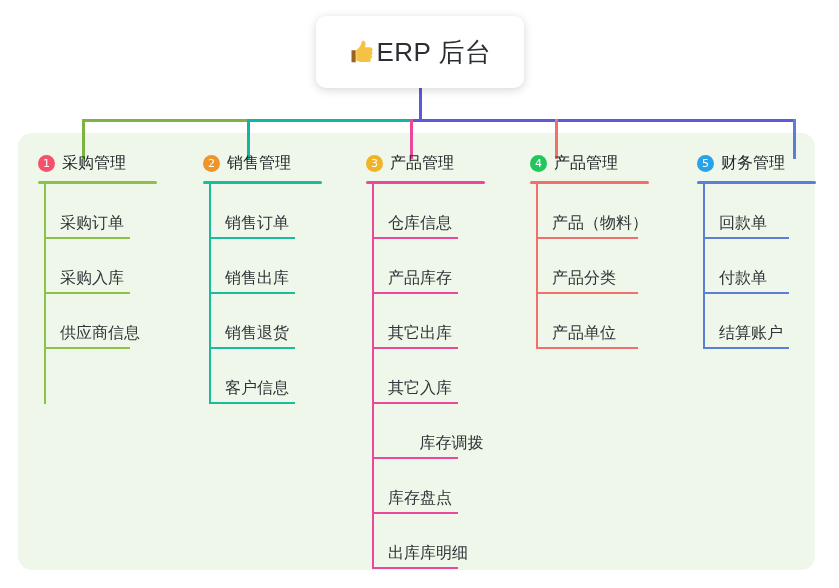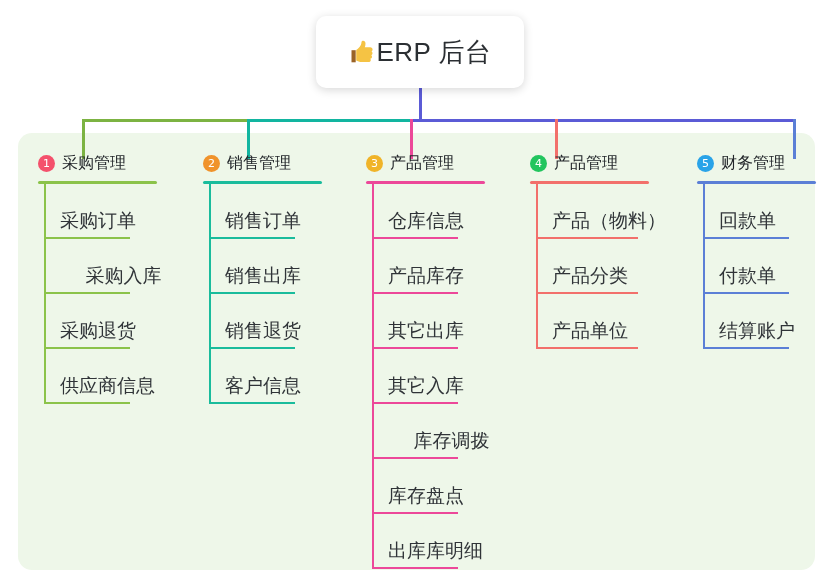--- a/index.html
+++ b/index.html
@@ -55,21 +55,21 @@
 
   .items{position:relative;margin-top:0;}
   .spine{position:absolute;left:0;top:0;width:2px;}
   .item{
     position:relative;
     display:flex;align-items:flex-end;
     box-sizing:border-box;
     padding-left:22px;
   }
   .item-label{
-    font-size:19px;color:#303438;white-space:nowrap;
+    font-size:16px;color:#303438;white-space:nowrap;
     padding-bottom:5px;
   }
   .item-rule{
     position:absolute;left:0;bottom:0;height:2px;
   }
 </style>
 </head>
 <body>
 
 <div id="stage">
@@ -108,26 +108,22 @@
           <span class="badge" style="background: rgb(244, 81, 108);">1</span>
           <span class="col-title">采购管理</span>
         </div>
         <div class="head-rule" style="width: 119px; background: rgb(139, 195, 74);"></div>
         <div class="items" style="height: 220px;">
           <div class="spine" style="height: 220px; background: rgb(139, 195, 74); left: 6px;"></div>
           <div class="item" style="height: 55px;">
             <span class="item-label">采购订单</span>
             <div class="item-rule" style="width: 86px; background: rgb(139, 195, 74); left: 6px;"></div>
           </div>
-          <div class="item" style="height: 55px; justify-content: center;">
+          <div class="item" style="height: 55px;">
             <span class="item-label">采购入库</span>
-            <div class="item-rule" style="width: 86px; background: rgb(139, 195, 74); left: 6px;"></div>
-          </div>
-          <div class="item" style="height: 55px;">
-            <span class="item-label">采购退货</span>
             <div class="item-rule" style="width: 86px; background: rgb(139, 195, 74); left: 6px;"></div>
           </div>
           <div class="item" style="height: 55px;">
             <span class="item-label">供应商信息</span>
             <div class="item-rule" style="width: 86px; background: rgb(139, 195, 74); left: 6px;"></div>
           </div>
         </div>
       </div>
       <div class="col" style="left: 203px; top: 150px; width: 149px;">
         <div class="col-head">

